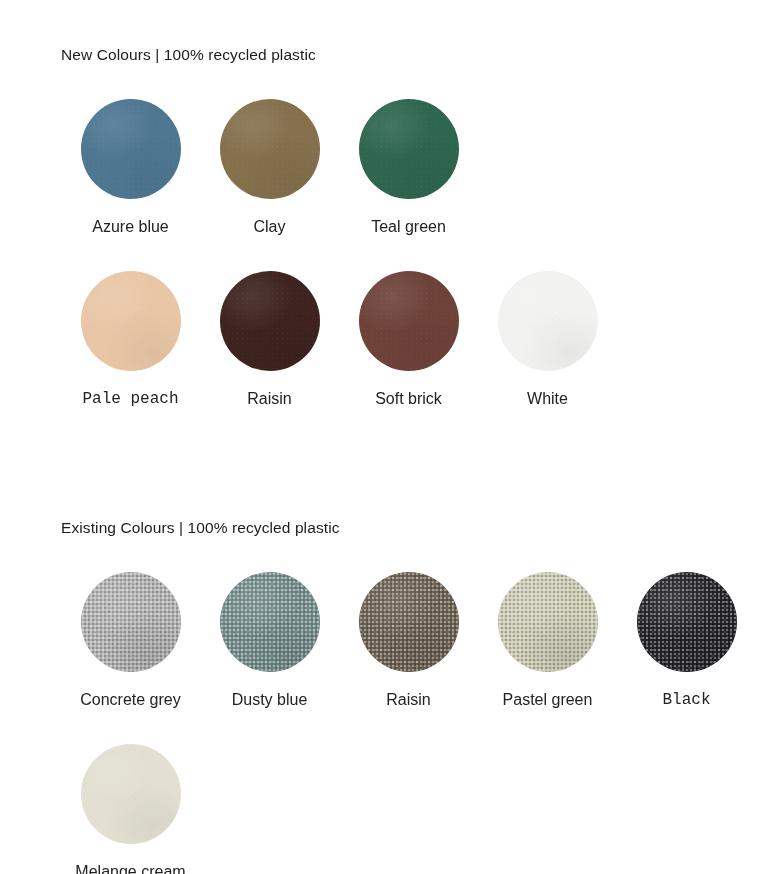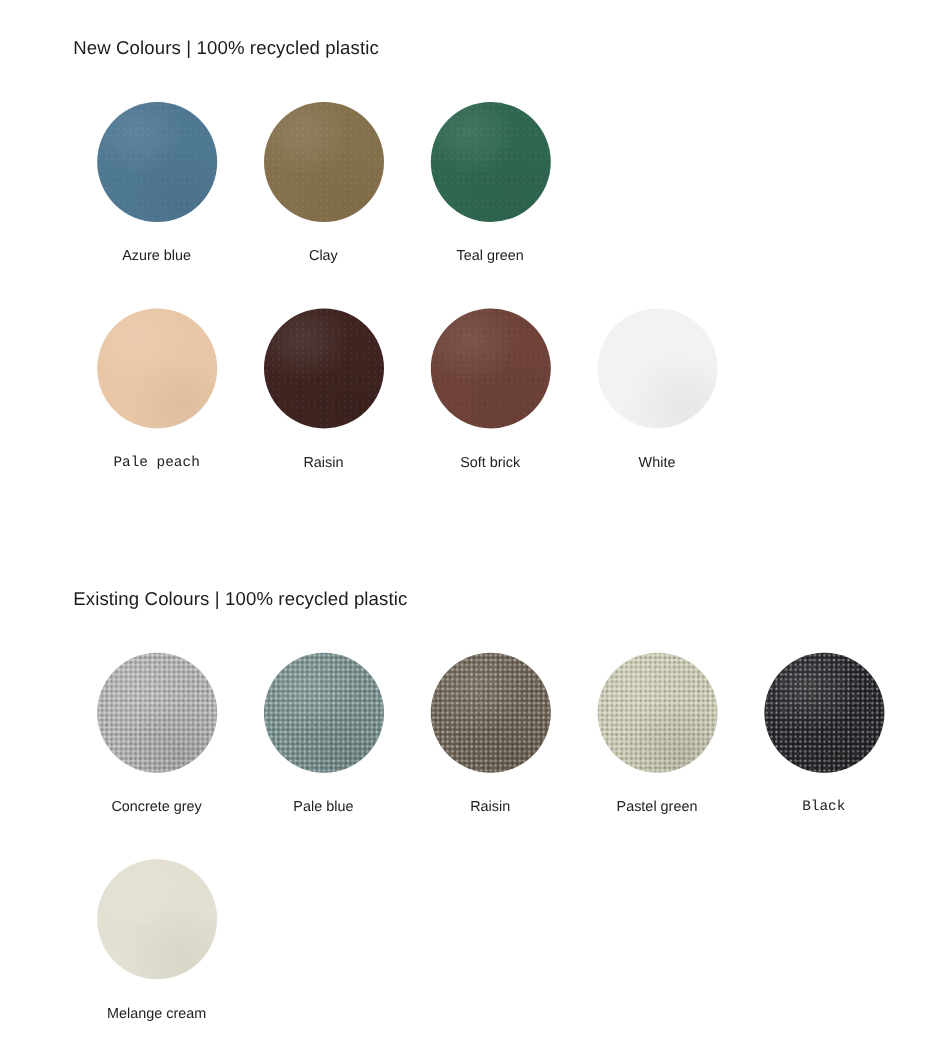--- a/index.html
+++ b/index.html
@@ -24,21 +24,21 @@
     padding: 0 0 0 61px;
   }
   .section-new { padding-top: 31px; }
   .section-existing { padding-top: 69px; }
 
   .section-title {
     font-size: 15.5px;
     font-weight: 400;
     color: #1c1c1c;
     letter-spacing: 0.1px;
-    margin: 0 0 34px 0;
+    margin: 14px 0 34px 0;
     line-height: 20px;
   }
 
   .swatch-grid {
     display: flex;
     flex-wrap: wrap;
     width: 712px;
   }
   .swatch-cell {
     width: 139px;
@@ -102,21 +102,21 @@
     position: absolute;
     inset: 0;
     border-radius: 50%;
     background:
       radial-gradient(ellipse 75% 65% at 35% 28%, rgba(255,255,255,0.13), rgba(255,255,255,0) 60%),
       radial-gradient(ellipse 85% 75% at 70% 85%, rgba(0,0,0,0.10), rgba(0,0,0,0) 62%);
   }
 
   .swatch-label {
     margin-top: 20px;
-    font-size: 12px;
+    font-size: 16px;
     line-height: 16px;
     color: #222222;
     text-align: right;
     white-space: nowrap;
   }
 
   .row-gap-new { height: 8px; }
 </style>
 </head>
 <body>
@@ -194,21 +194,21 @@
         <div class="swatch-disc textured" style="background-color: rgb(178, 178, 178);">
           <span class="grain"></span>
         </div>
         <div class="swatch-label">Concrete grey</div>
       </div>
 
       <div class="swatch-cell">
         <div class="swatch-disc textured" style="background-color: rgb(119, 144, 143);">
           <span class="grain"></span>
         </div>
-        <div class="swatch-label">Pale blue</div>
+        <div class="swatch-label">Dusty blue</div>
       </div>
 
       <div class="swatch-cell">
         <div class="swatch-disc textured" style="background-color: rgb(110, 99, 84);">
           <span class="grain"></span>
         </div>
         <div class="swatch-label">Raisin</div>
       </div>
 
       <div class="swatch-cell">

